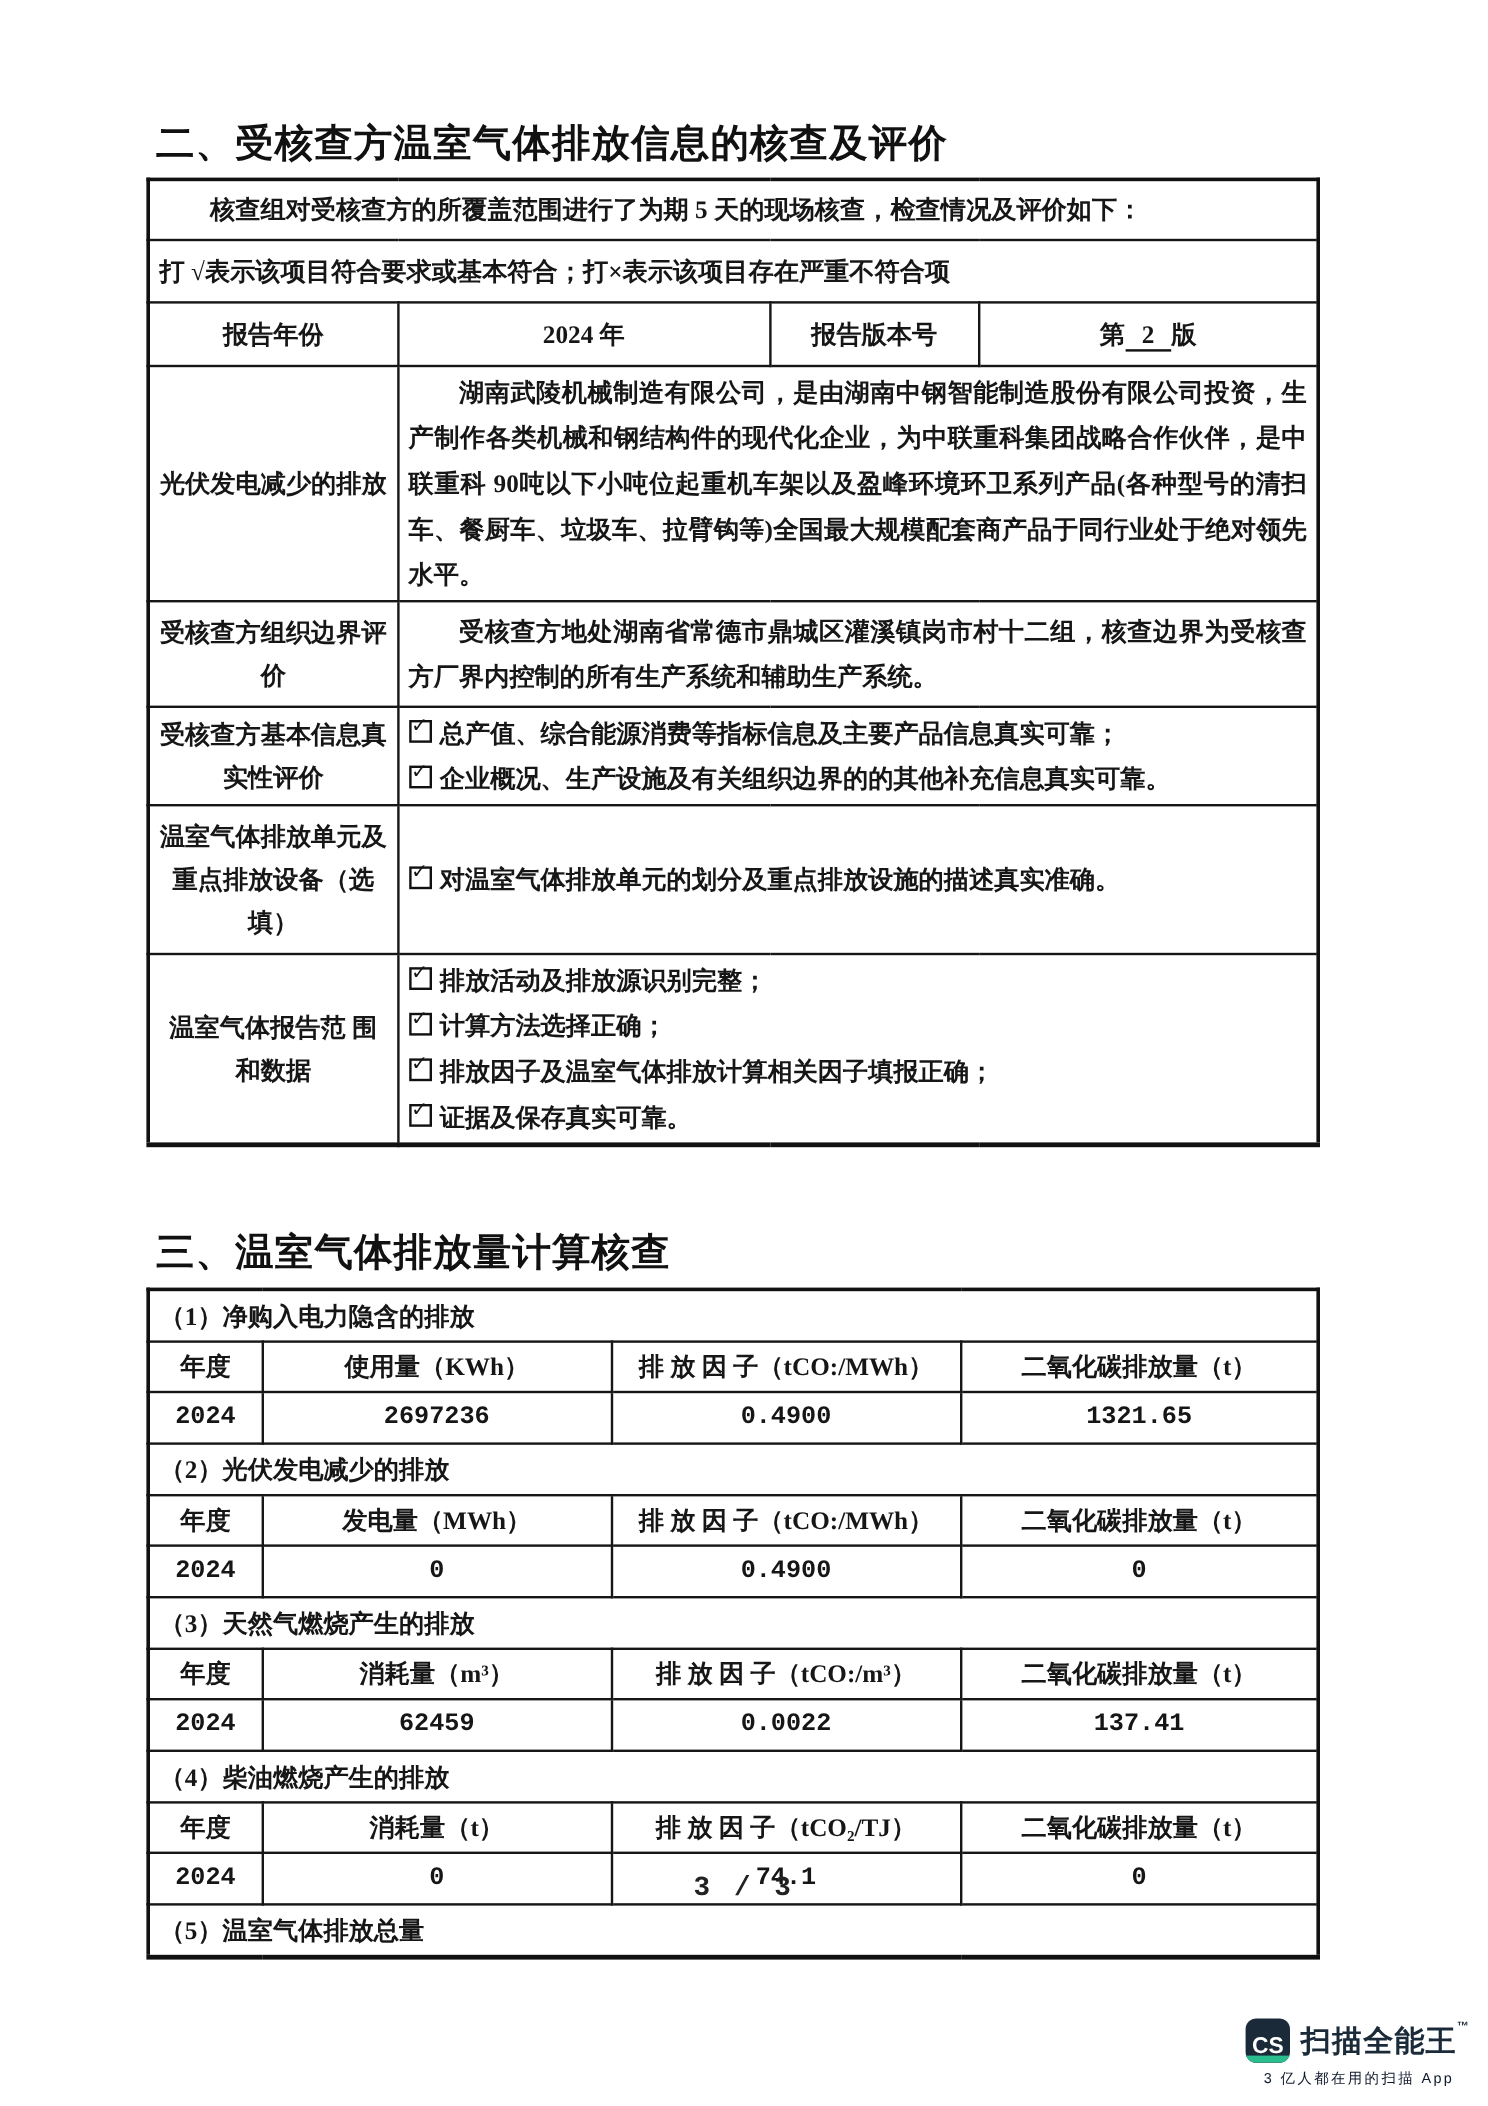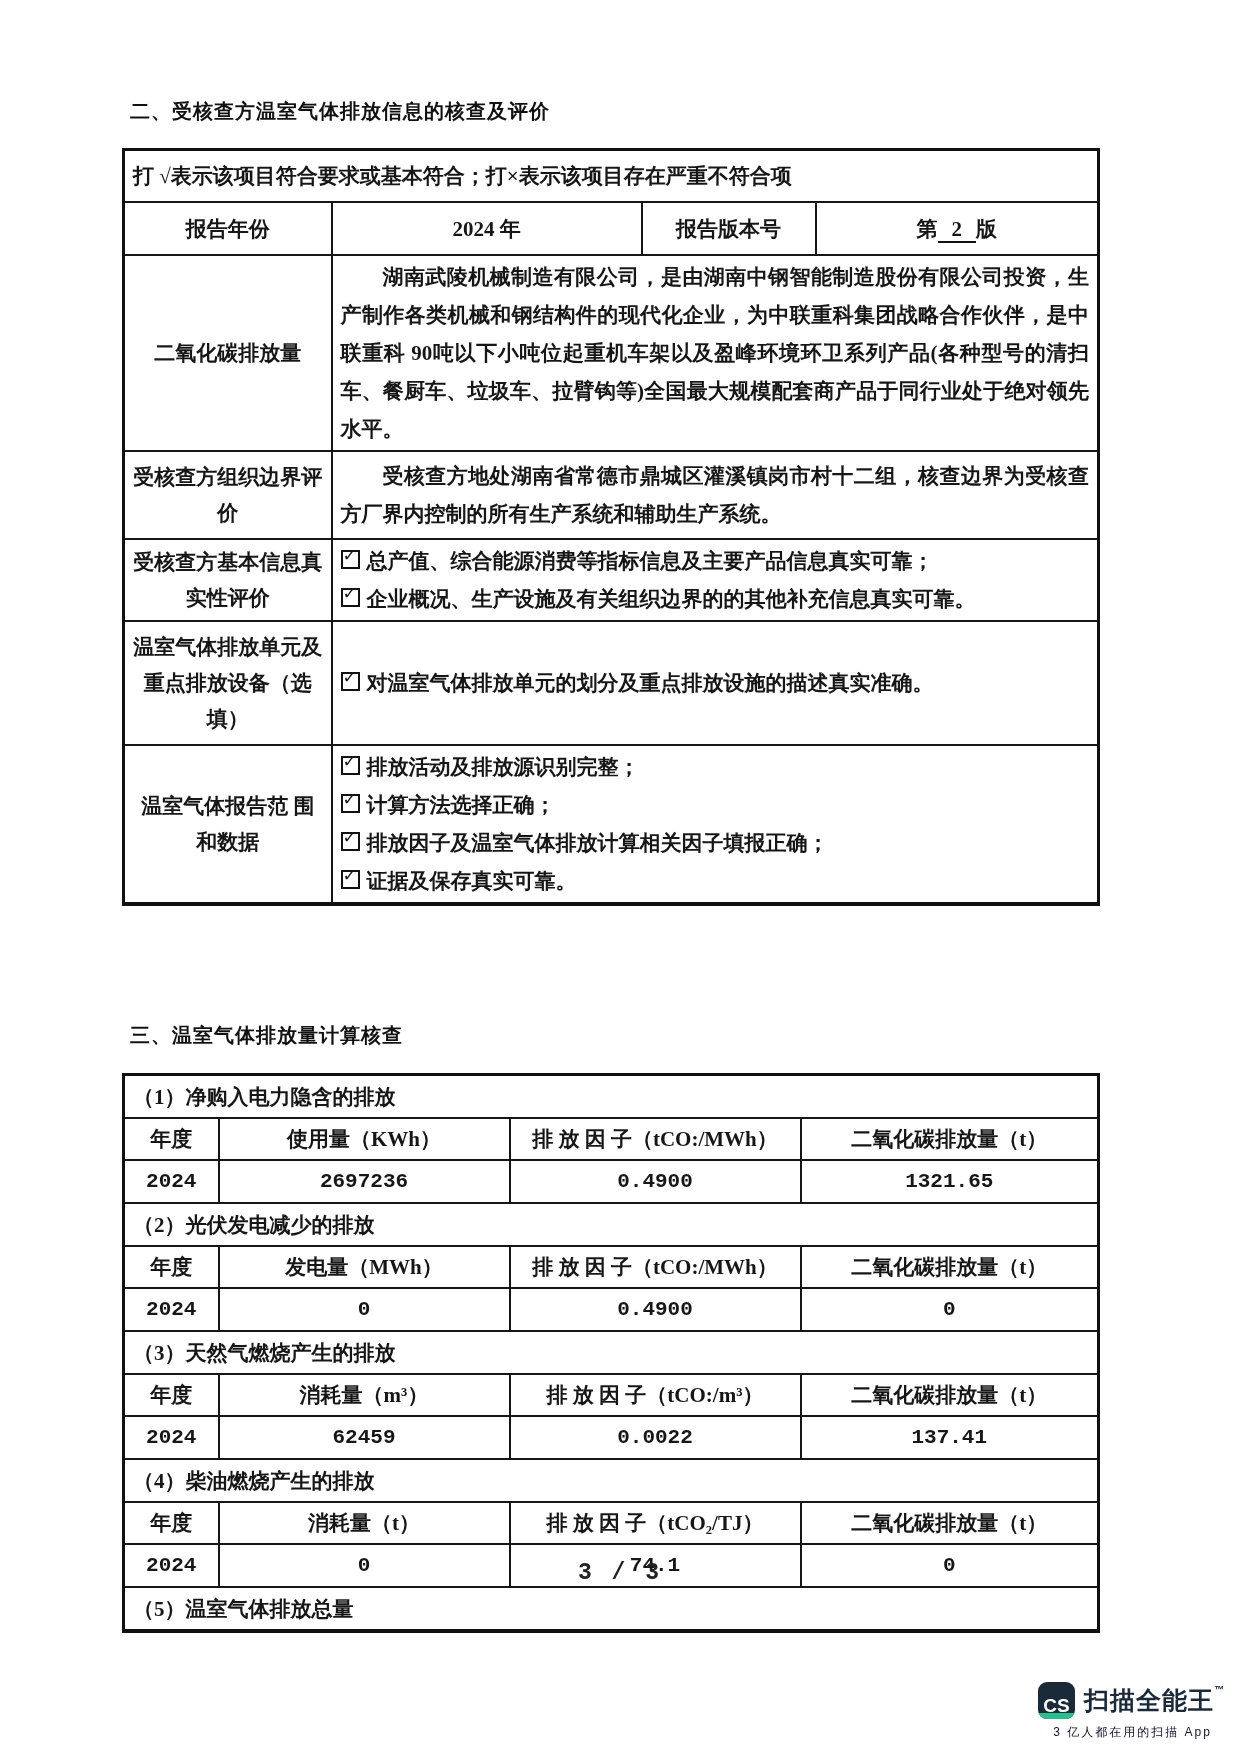--- a/index.html
+++ b/index.html
@@ -6,21 +6,21 @@
   .page{
     position:relative;
     width:1240px;height:1755px;
     background:#ffffff;
     font-family:"Liberation Serif","DejaVu Serif",serif;
     color:#161616;
     overflow:hidden;
   }
   .sec-title{
     position:absolute;left:130px;
-    font-size:20px;font-weight:bold;letter-spacing:1px;
+    font-size:32px;font-weight:bold;letter-spacing:1px;
     color:#111;
   }
   #sec2-title{top:98px;}
   #sec3-title{top:1022px;}
 
   table{border-collapse:collapse;table-layout:fixed;}
   .doc-table{
     position:absolute;left:122px;width:975px;
     border:3px solid #111;
   }
@@ -115,31 +115,34 @@
   <div class="sec-title" id="sec2-title">二、受核查方温室气体排放信息的核查及评价</div>
 
   <table class="doc-table" id="table1">
     <colgroup>
         <col style="width:208px">
         <col style="width:310px">
         <col style="width:174px">
         <col style="width:283px">
       </colgroup>
     <tbody>
+        <tr class="t1-intro">
+      <td colspan="4" class="indent">核查组对受核查方的所覆盖范围进行了为期 5 天的现场核查，检查情况及评价如下：</td>
+    </tr>
     <tr class="t1-note">
       <td colspan="4">打 √表示该项目符合要求或基本符合；打×表示该项目存在严重不符合项</td>
     </tr>
     <tr class="t1-year">
       <td>报告年份</td>
       <td>2024 年</td>
       <td>报告版本号</td>
       <td><span>第</span><span class="u-num">2</span><span>版</span></td>
     </tr>
     <tr class="r-basic">
-      <td class="label-cell">二氧化碳排放量</td>
+      <td class="label-cell">光伏发电减少的排放</td>
       <td colspan="3" class="content-cell">
             <p>湖南武陵机械制造有限公司，是由湖南中钢智能制造股份有限公司投资，生产制作各类机械和钢结构件的现代化企业，为中联重科集团战略合作伙伴，是中联重科 90吨以下小吨位起重机车架以及盈峰环境环卫系列产品(各种型号的清扫车、餐厨车、垃圾车、拉臂钩等)全国最大规模配套商产品于同行业处于绝对领先水平。</p>
           </td>
     </tr>
     <tr class="r-boundary">
       <td class="label-cell">受核查方组织边界评价</td>
       <td colspan="3" class="content-cell">
             <p>受核查方地处湖南省常德市鼎城区灌溪镇岗市村十二组，核查边界为受核查方厂界内控制的所有生产系统和辅助生产系统。</p>
           </td>
     </tr>

